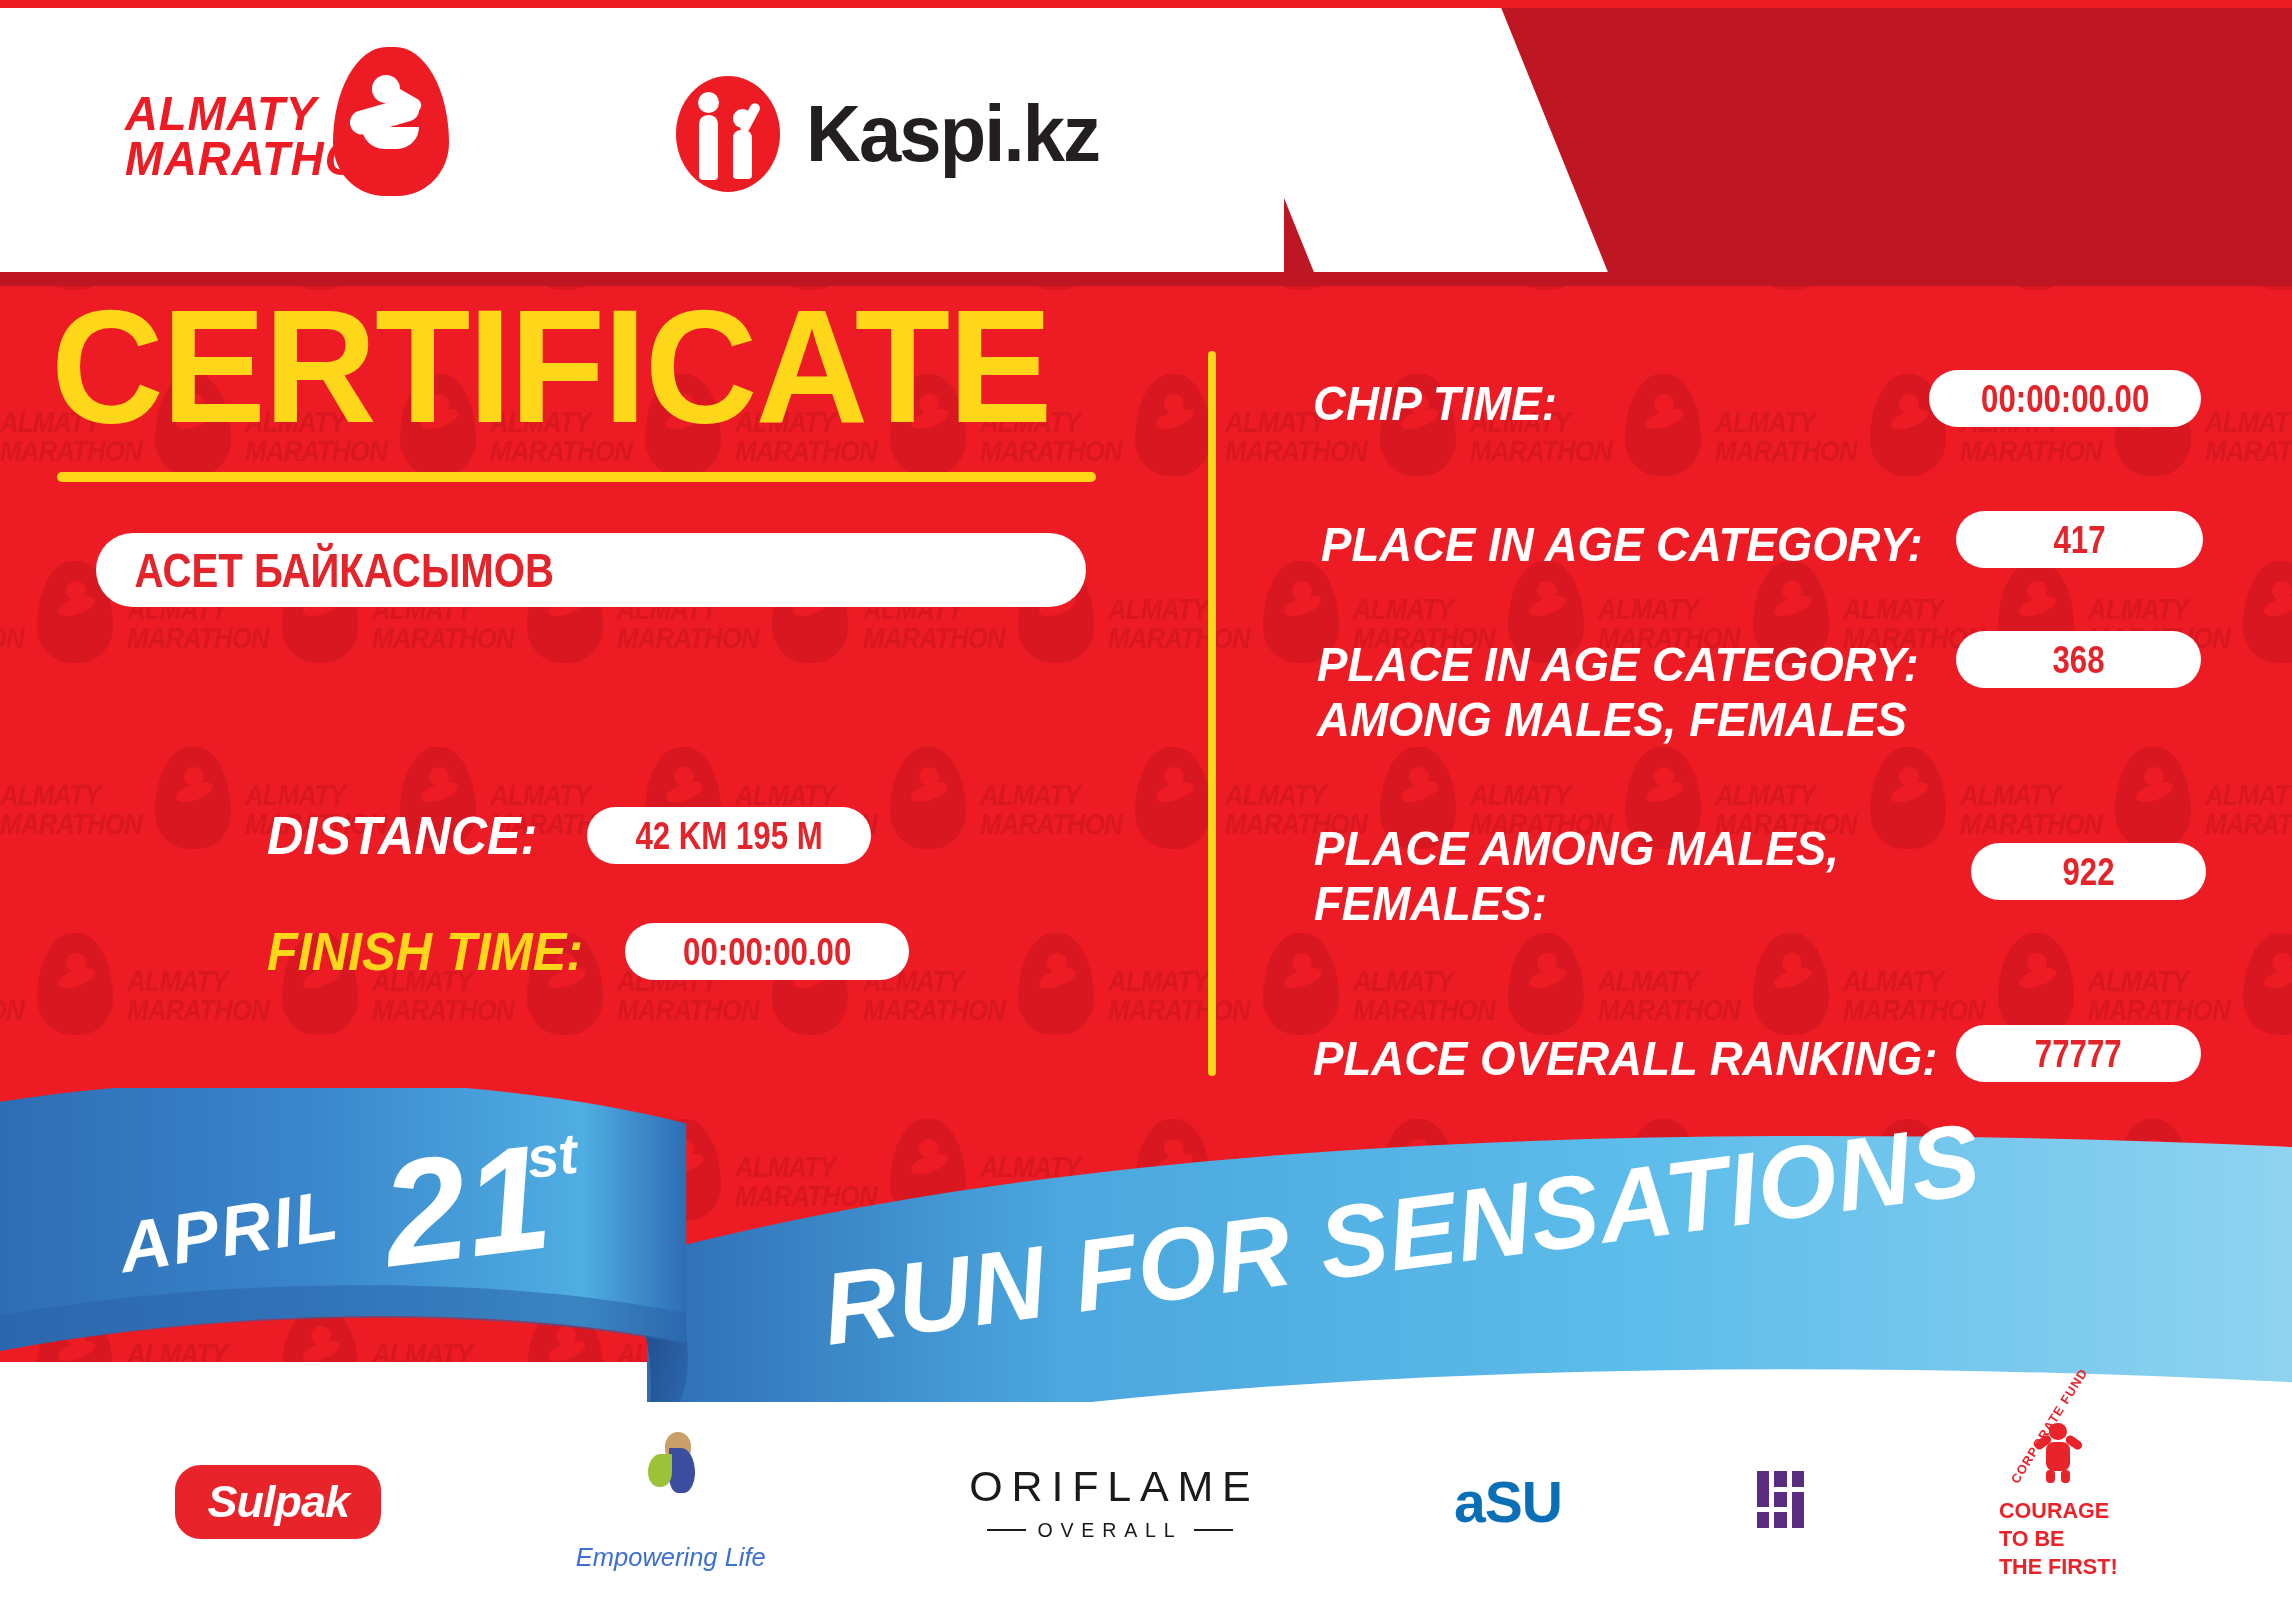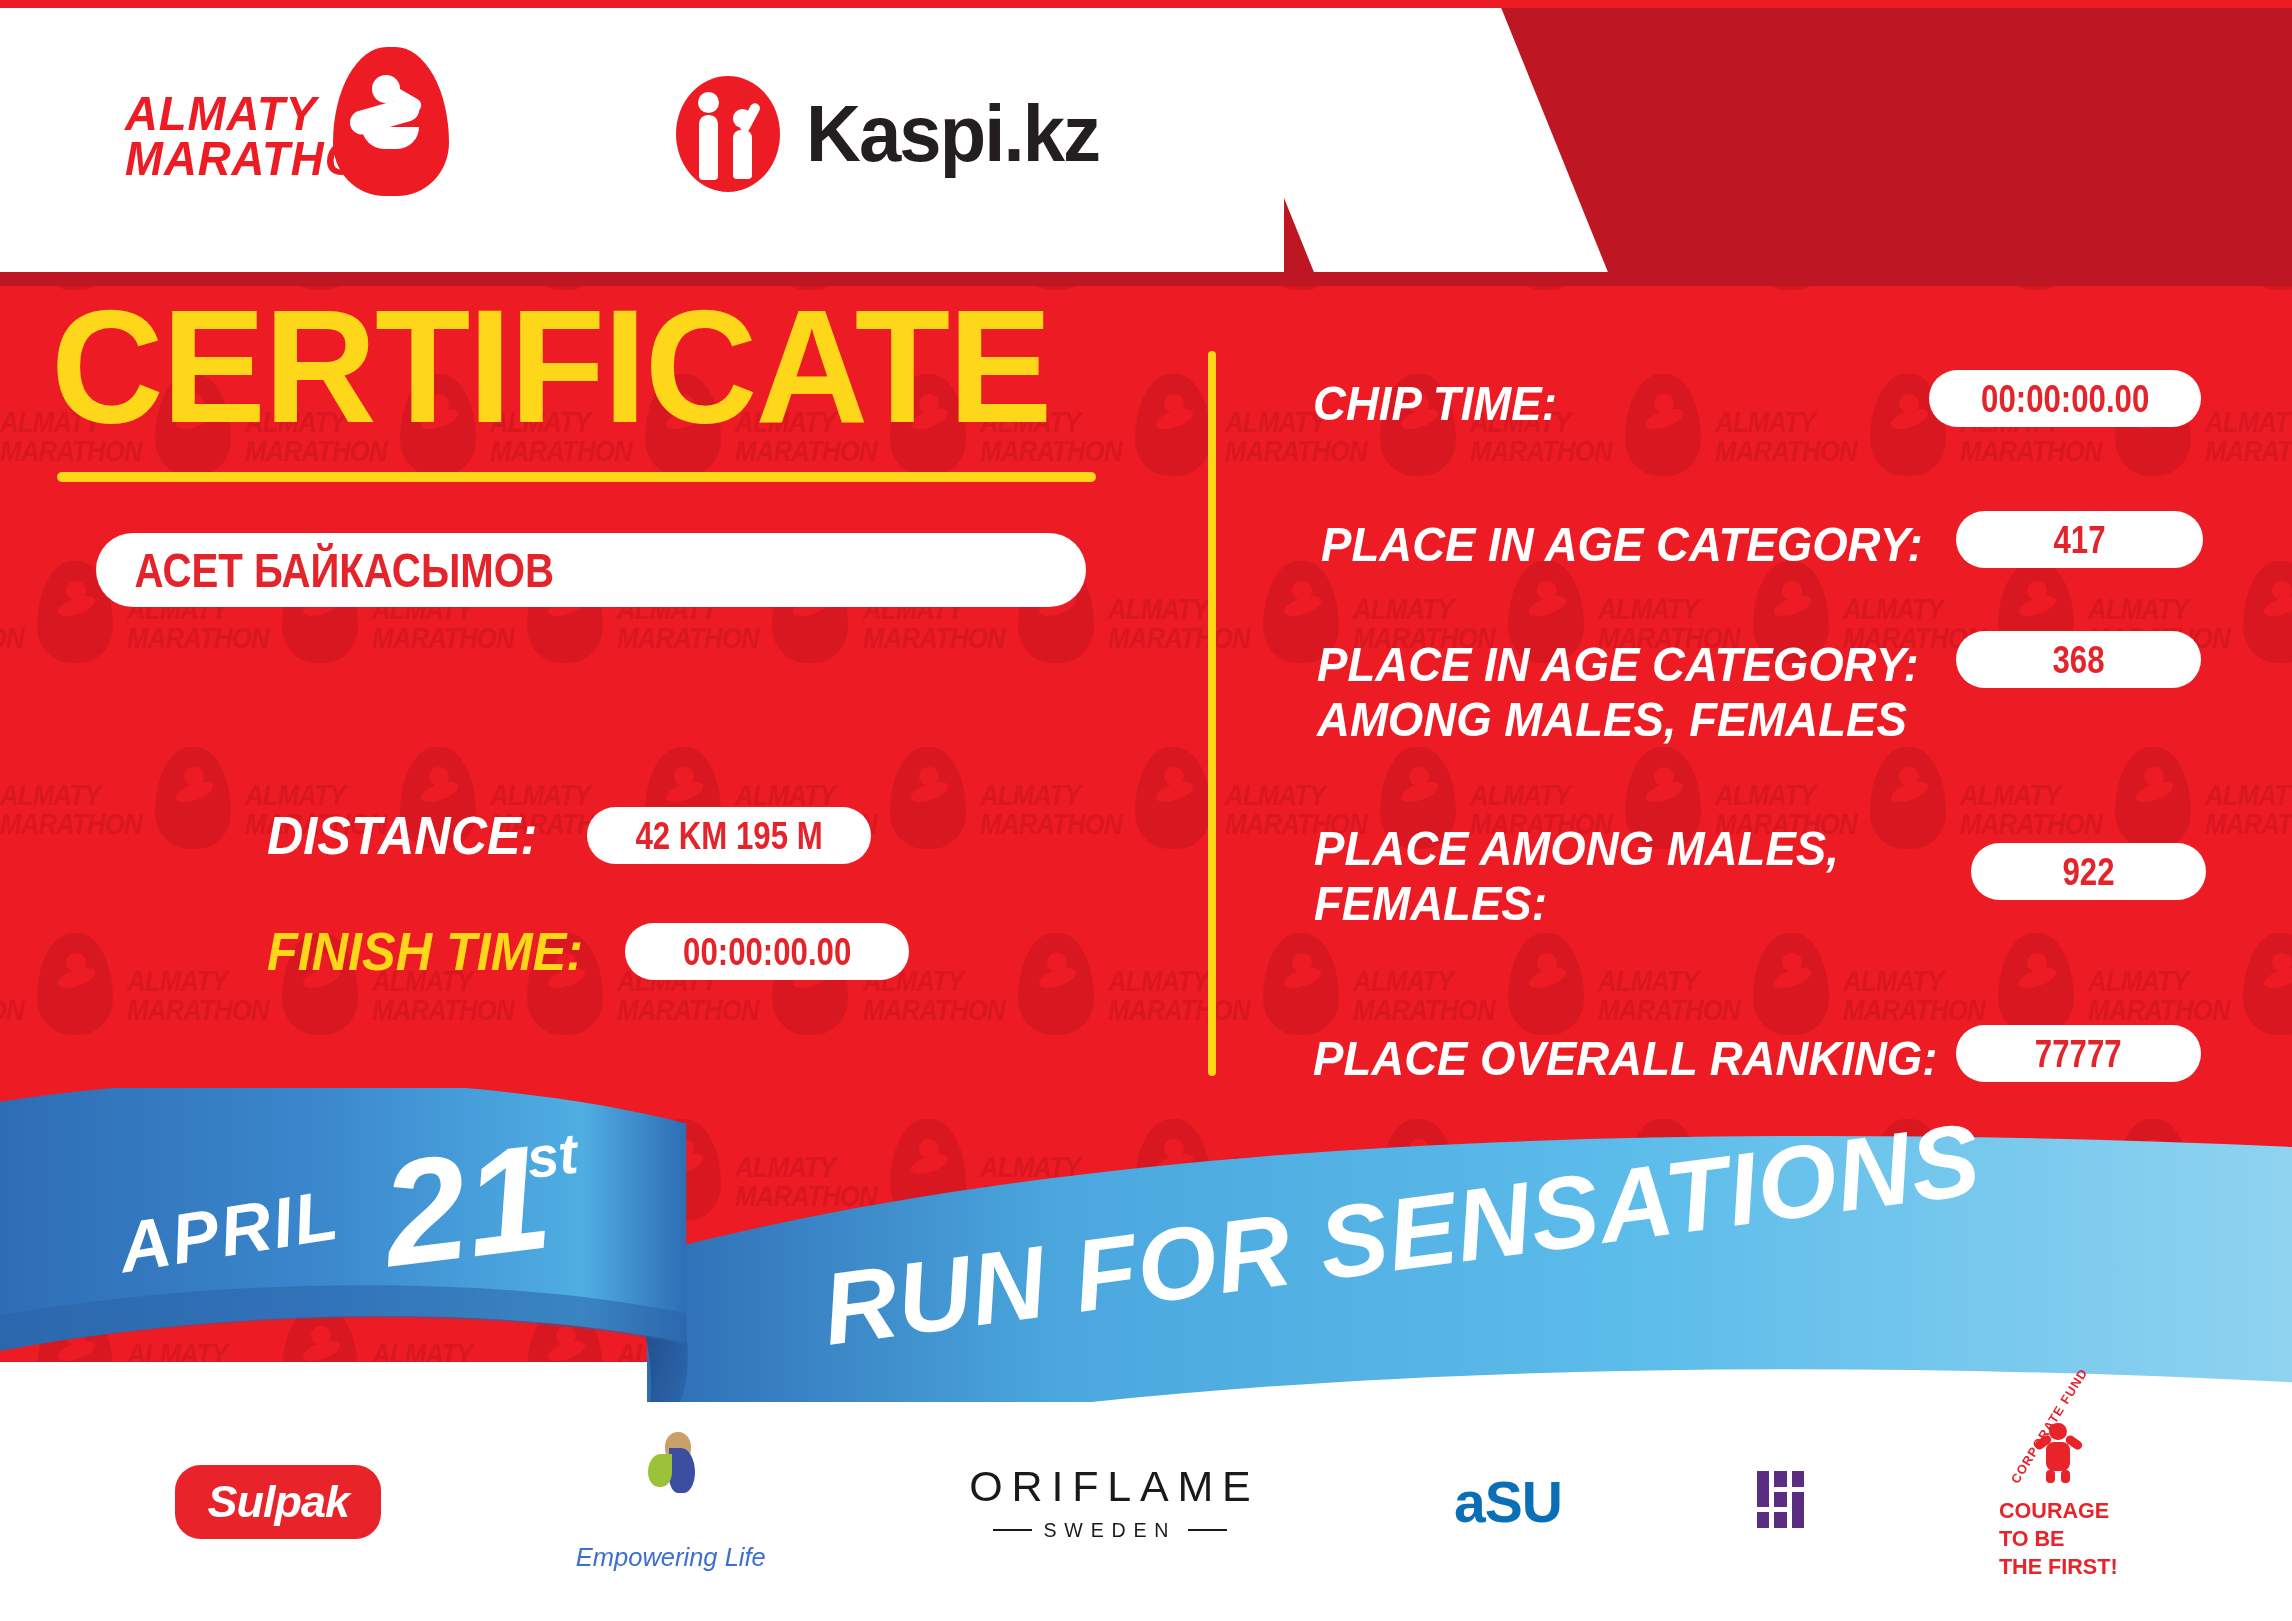--- a/index.html
+++ b/index.html
@@ -821,21 +821,21 @@
           <span class="s3"></span>
       </div>
       <div class="sanofi-name">SANOFI</div>
       <div class="sanofi-tag">Empowering Life</div>
     </div>
 
     <div class="sp">
       <div class="oriflame-name">ORIFLAME</div>
       <div class="oriflame-sub">
         <span class="ln"></span>
-        <span class="tx">SWEDEN</span>
+        <span class="tx">OVERALL</span>
         <span class="ln"></span>
       </div>
     </div>
 
 
     <div class="sp">
       <div class="asu-name">aSU</div>
     </div>
 
     <div class="sp shf">

